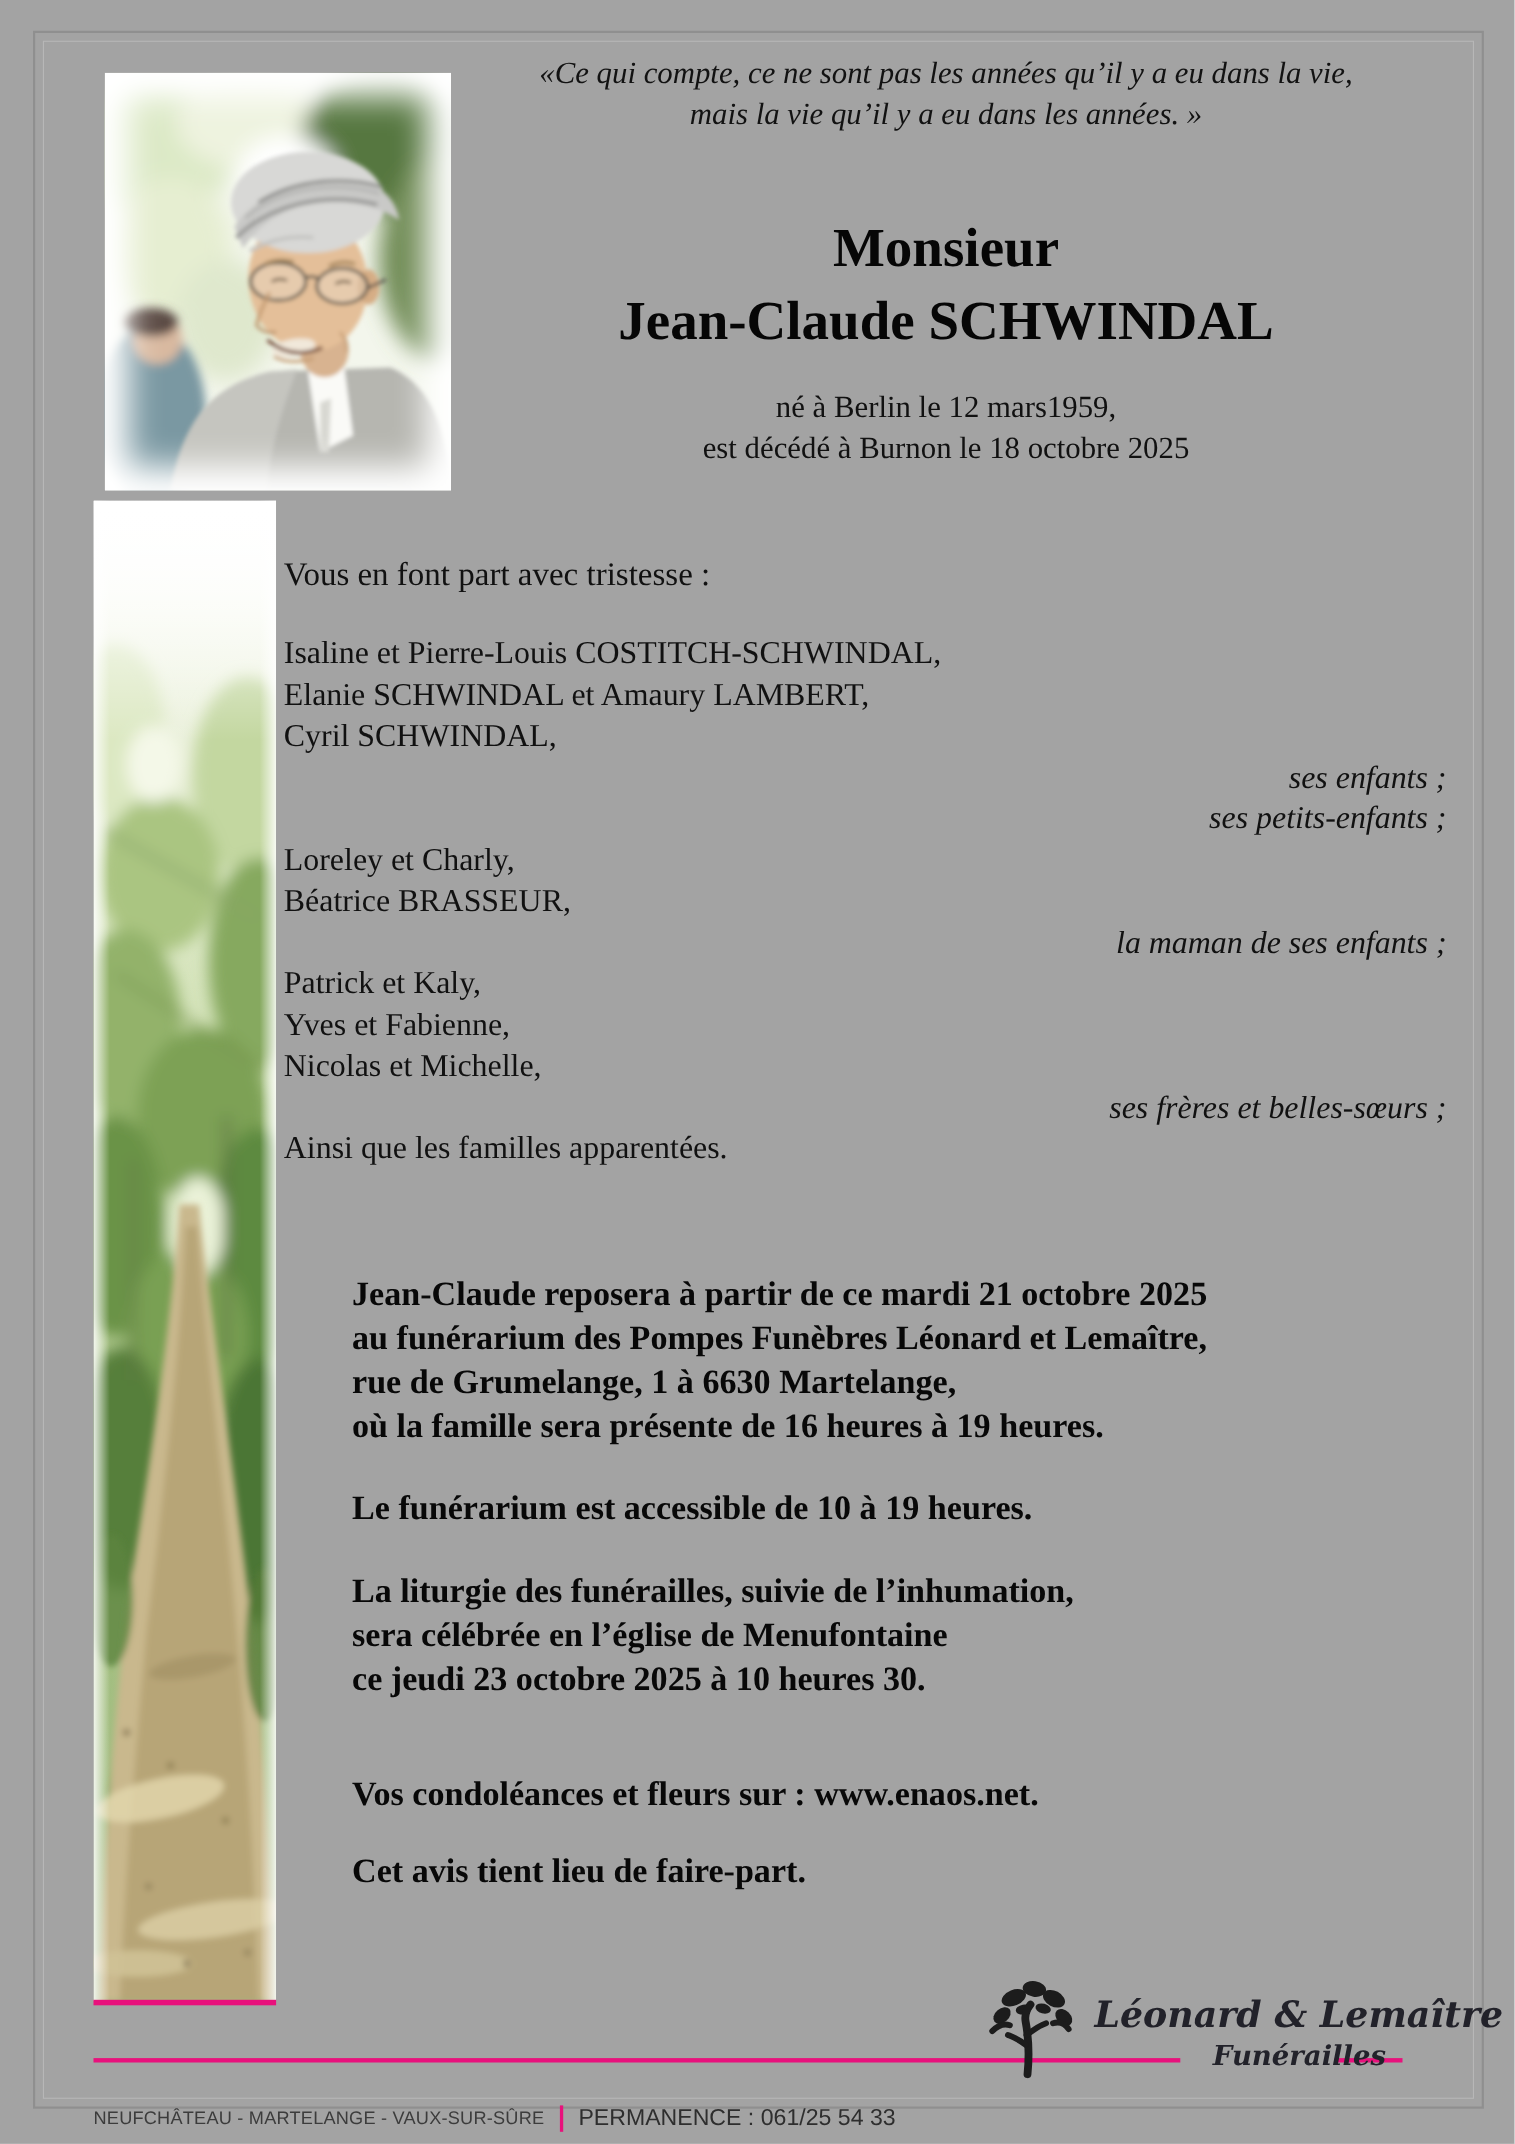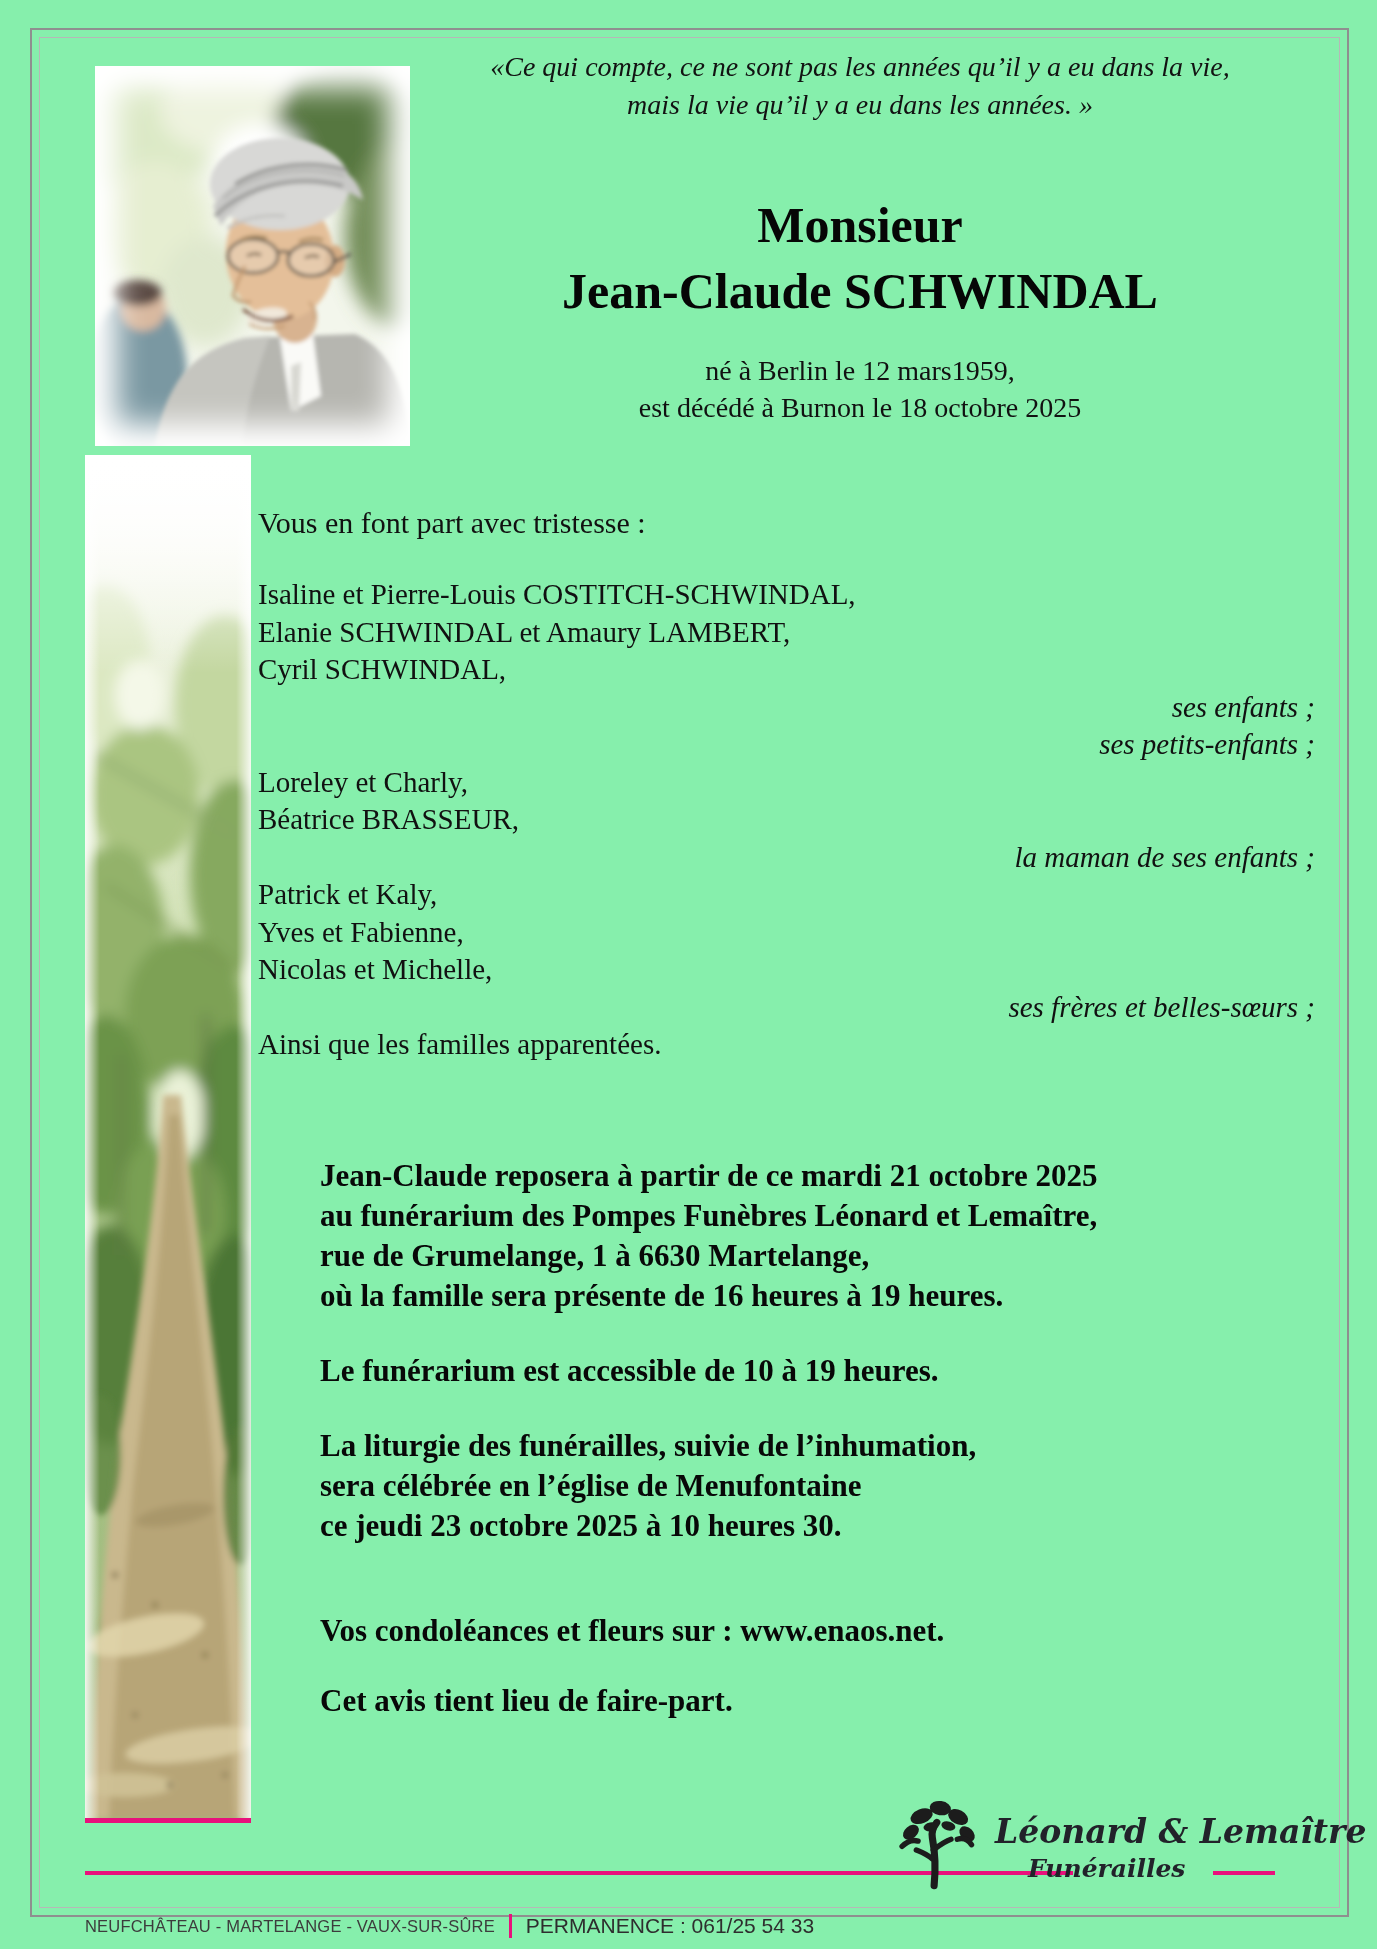--- a/index.html
+++ b/index.html
@@ -1,19 +1,19 @@
 <!DOCTYPE html>
 <html style="--accent: #e8117c;"><head>
 <meta charset="utf-8">
 <style>
   html,body{margin:0;padding:0;background:#ffffff;}
   .page{
     position:relative;
     width:1377px;height:1949px;
-    background:#86efac;
+    background:#a3a3a3;
     overflow:hidden;
     font-family:"Liberation Serif", serif;
     color:#111;
     outline:1px solid #d8d8d8;
   }
   .frame-outer{position:absolute;left:30px;top:28px;right:28px;bottom:32px;border:2px solid #8f8f8f;pointer-events:none;}
   .frame-inner{position:absolute;left:39px;top:37px;right:37px;bottom:41px;border:1px solid #b7b7b7;pointer-events:none;}
 
   
   .portrait{position:absolute;left:95px;top:66px;width:315px;height:380px;overflow:hidden;}
@@ -51,21 +51,21 @@
   .footer-left{position:absolute;left:85px;top:1910px;height:32px;display:flex;align-items:center;gap:14px;
     font-family:Liberation Sans, sans-serif;}
   .regions{font-size:16.5px;letter-spacing:.2px;color:#3c3c3c;}
   .vbar{width:3px;height:24px;background:var(--accent,#e8117c);}
   .permanence{font-size:21px;color:#2e2e2e;}
   .brand-rule{position:absolute;left:85px;top:1871px;width:988px;height:4px;background:var(--accent,#e8117c);}
   .brand-dash{position:absolute;left:1213px;top:1871px;width:62px;height:4px;background:var(--accent,#e8117c);}
   .tree{position:absolute;left:885px;top:1793px;width:100px;height:98px;}
   .brand-name{position:absolute;left:995px;top:1812px;width:310px;text-align:center;
     font-family:"DejaVu Serif", serif;font-style:italic;font-weight:bold;font-size:33px;color:#22222a;white-space:nowrap;}
-  .brand-sub{position:absolute;left:1028px;top:1854px;width:232px;text-align:left;
+  .brand-sub{position:absolute;left:1028px;top:1854px;width:232px;text-align:right;
     font-family:"DejaVu Serif", serif;font-style:italic;font-weight:bold;font-size:25px;color:#22222a;}
 </style>
 </head>
 <body>
 
 <div class="page">
 
   <div class="frame-outer"></div>
   <div class="frame-inner"></div>
 

